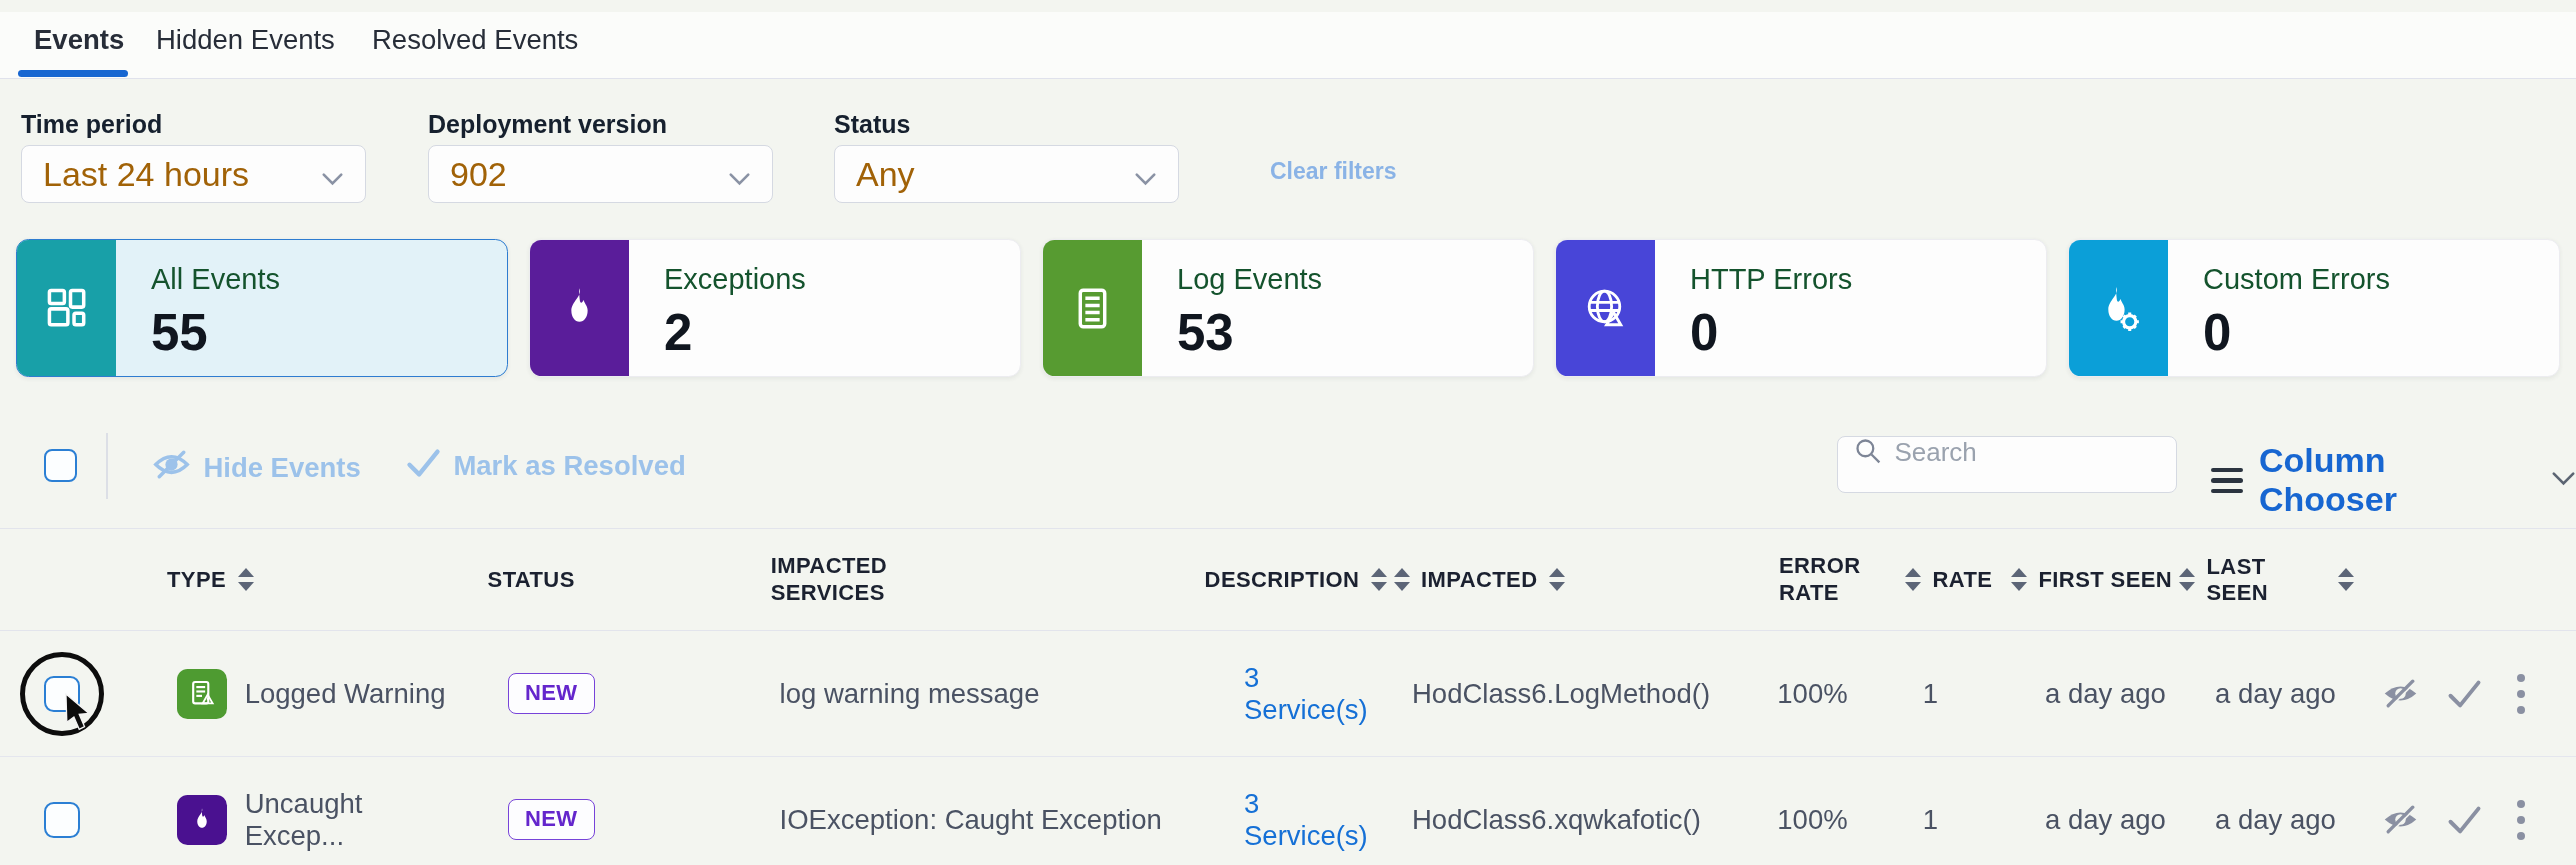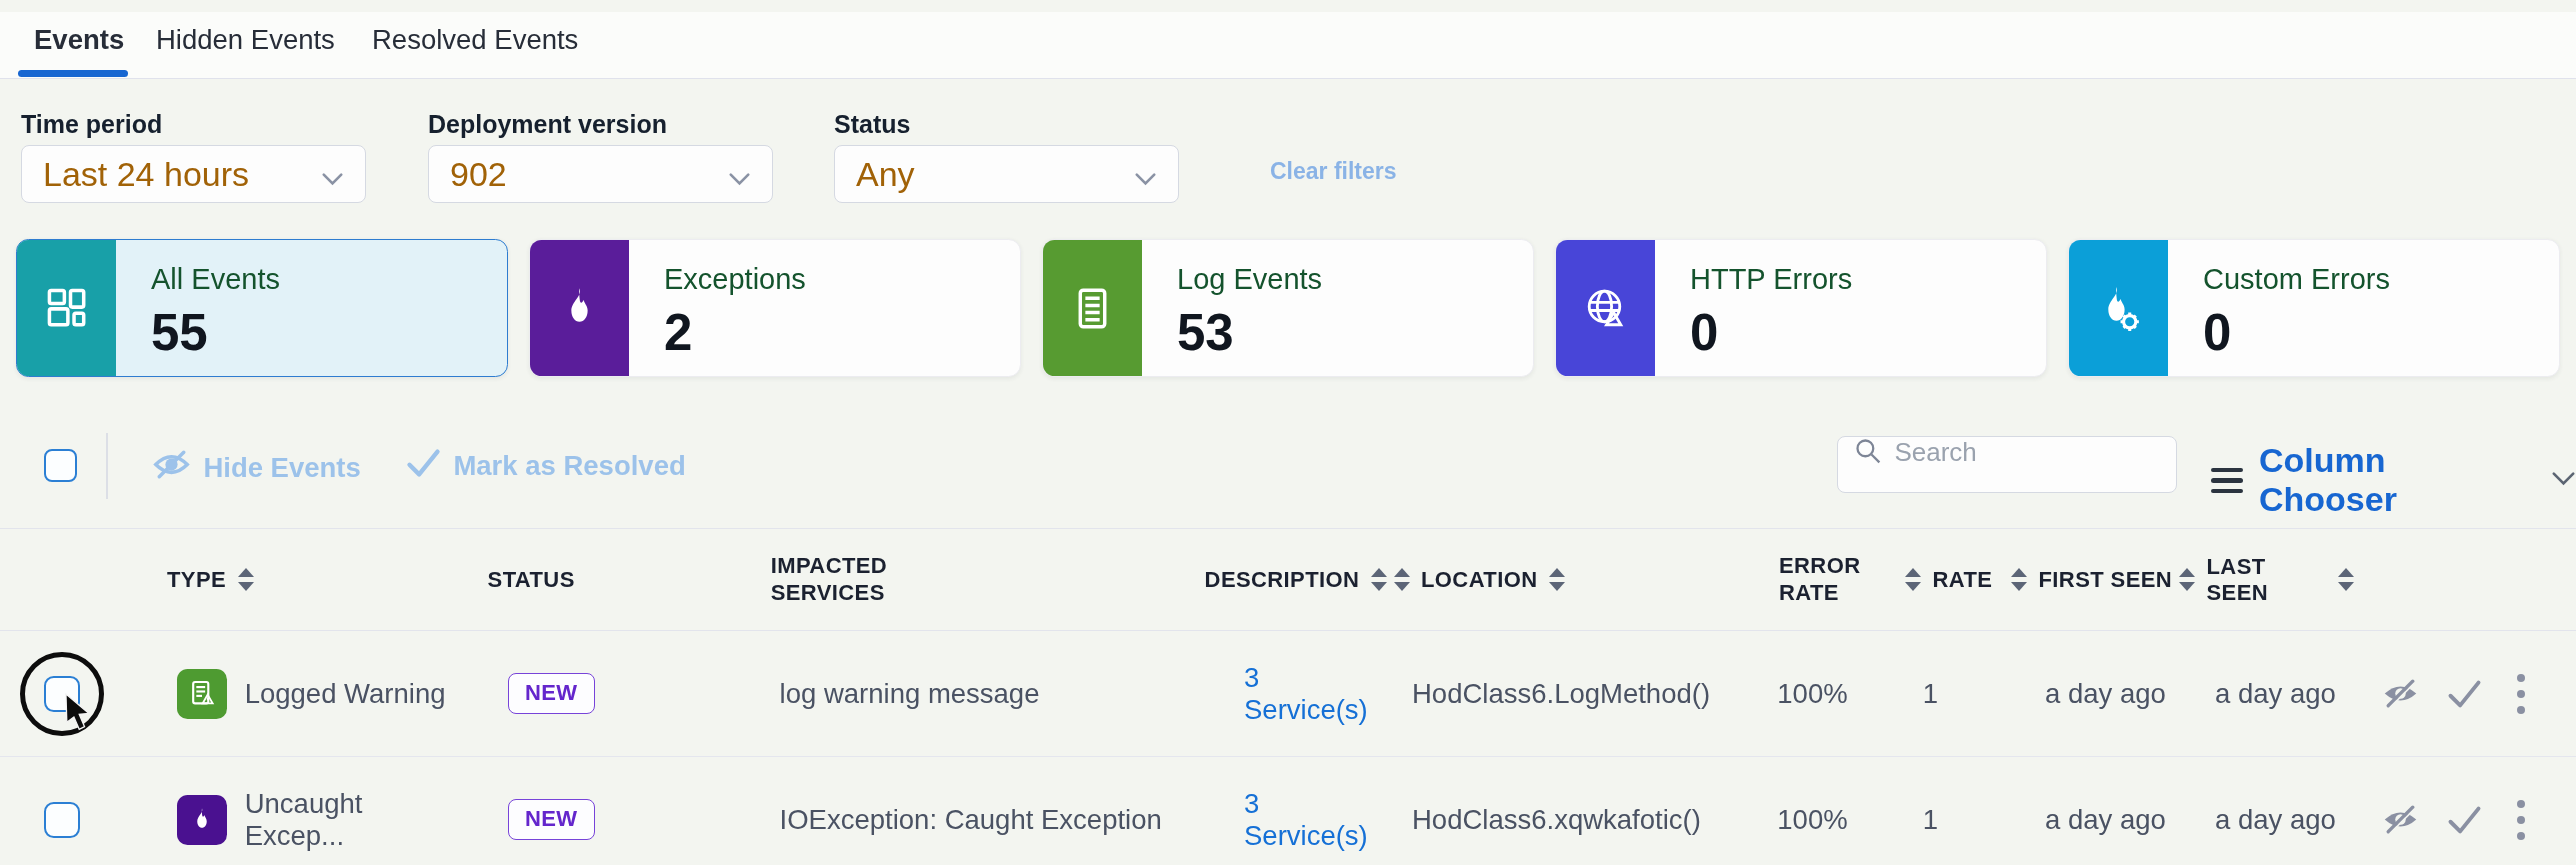--- a/index.html
+++ b/index.html
@@ -299,21 +299,21 @@
       <span class="sort">
           <i class="up"></i>
           <i class="dn"></i>
         </span>
     </div>
     <div class="th">
       <span class="sort">
           <i class="up"></i>
           <i class="dn"></i>
         </span>
-      <span>LOCATION</span>
+      <span>IMPACTED</span>
       <span class="sort">
           <i class="up"></i>
           <i class="dn"></i>
         </span>
     </div>
     <div class="th" style="padding-left:7px;">
       <span class="wrap2">ERROR RATE</span>
     </div>
     <div class="th">
       <span class="sort" style="margin-left:0;">

